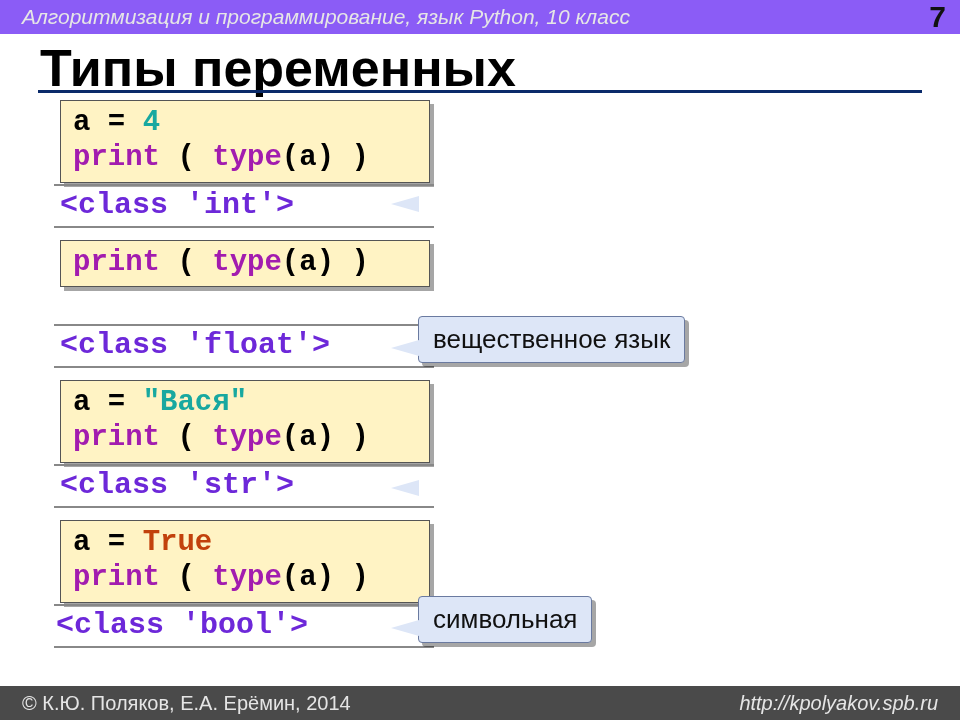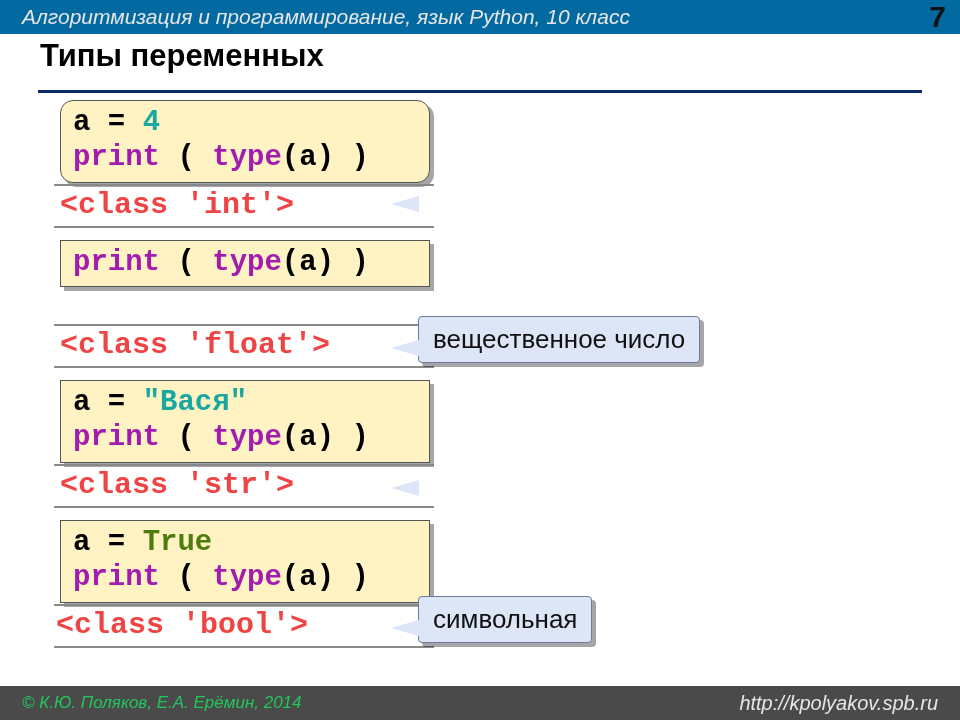--- a/index.html
+++ b/index.html
@@ -1,68 +1,68 @@
 <!DOCTYPE html>
 <html><head>
 <meta charset="utf-8">
 <style>
   * { box-sizing: border-box; margin: 0; padding: 0; }
   html, body { width: 960px; height: 720px; font-family: Arial, sans-serif; background: #fff; color: #000; }
   .slide { position: relative; width: 960px; height: 720px; }
-  .header-bar { position: absolute; top: 0; left: 0; width: 100%; height: 34px; background: #0369a1; display: flex; align-items: center; padding: 0 22px; }
+  .header-bar { position: absolute; top: 0; left: 0; width: 100%; height: 34px; background: #8b5cf6; display: flex; align-items: center; padding: 0 22px; }
   .header-title { color: #e6e6e6; font-style: italic; font-size: 21px; }
   .page-num { position: absolute; top: 0; right: 14px; font-size: 30px; font-weight: bold; color: #111; }
-  .slide-title { position: absolute; top: 38px; left: 40px; font-size: 31px; font-weight: bold; color: #000; }
+  .slide-title { position: absolute; top: 38px; left: 40px; font-size: 52px; font-weight: bold; color: #000; }
   .title-rule { position: absolute; top: 90px; left: 38px; width: 884px; height: 0; border-top: 3px solid #0a2a6a; }
 
   .code-box {
     position: absolute; background: #fff3c4; border: 1.5px solid #555;
     font-family: "Courier New", monospace; font-weight: bold; font-size: 29px;
     padding: 4px 12px 6px 12px; line-height: 1.22; box-shadow: 4px 4px 0 rgba(0,0,0,0.35);
   }
   .output {
     position: absolute; font-family: "Courier New", monospace; font-weight: bold;
-    font-size: 30px; color: #ef4444;
+    font-size: 30px; color: #6d28d9;
   }
   .output-rule { position: absolute; left: 54px; height: 0; border-top: 2px solid #888; }
 
   .callout {
     position: absolute; background: #dde6f7; border: 1.5px solid #6a7aa0;
     font-size: 26px; padding: 7px 14px; border-radius: 4px;
     box-shadow: 4px 4px 0 rgba(0,0,0,0.35); color: #111;
   }
   .callout .italic { font-style: italic; }
   .pointer {
     position: absolute; width: 0; height: 0; border-style: solid;
   }
 
   .footer-bar { position: absolute; bottom: 0; left: 0; width: 100%; height: 34px; background: #4a4a4a; display: flex; align-items: center; justify-content: space-between; padding: 0 22px; }
-  .footer-left { color: #22c55e; font-style: italic; font-size: 17px; }
+  .footer-left { color: #e5e5e5; font-size: 20px; }
   .footer-right { color: #e6e6e6; font-style: italic; font-size: 20px; }
 
   .tok-kw   { color: #a21caf; }
   .tok-num  { color: #18a8a0; }
   .tok-str  { color: #18a8a0; }
-  .tok-bool { color: #4d7c0f; }
+  .tok-bool { color: #c2410c; }
   .tok-id   { color: #000; }
 </style>
 </head>
 <body>
 
 <div class="slide">
 
   <div class="header-bar">
     <div class="header-title">Алгоритмизация и программирование, язык Python, 10 класс</div>
   </div>
   <div class="page-num">7</div>
 
   <div class="slide-title">Типы  переменных</div>
   <div class="title-rule"></div>
 
-  <div class="code-box" style="top:100px; left:60px; width:370px;border-radius:13px;">
+  <div class="code-box" style="top:100px; left:60px; width:370px;">
     <div>
       <span class="tok-id">a</span>
       <span class="tok-id">=</span>
       <span class="tok-num">4</span>
     </div>
     <div>
       <span class="tok-kw">print</span><span class="tok-id"> ( </span><span class="tok-kw">type</span><span class="tok-id">(a)</span><span class="tok-id"> )</span>
     </div>
   </div>
   <div class="output-rule" style="top:184px; width:380px;"></div>
@@ -72,21 +72,21 @@
 
   <div class="code-box" style="top:240px; left:60px; width:370px;">
     <div>
       <span class="tok-kw">print</span><span class="tok-id"> ( </span><span class="tok-kw">type</span><span class="tok-id">(a)</span><span class="tok-id"> )</span>
     </div>
   </div>
   <div class="output-rule" style="top:324px; width:380px;"></div>
   <div class="output" style="top:328px; left:60px;">&lt;class 'float'&gt;</div>
   <div class="output-rule" style="top:366px; width:380px;"></div>
   <div class="callout" style="top:316px; left:418px;">
-    <span>вещественное число</span>
+    <span>вещественное язык</span>
   </div>
   <div class="pointer" style="top:340px; left:391px; border-width:8px 28px 8px 0; border-color:transparent #dde6f7 transparent transparent;"></div>
 
   <div class="code-box" style="top:380px; left:60px; width:370px;">
     <div>
       <span class="tok-id">a</span>
       <span class="tok-id">=</span>
       <span class="tok-str">"Вася"</span>
     </div>
     <div>

